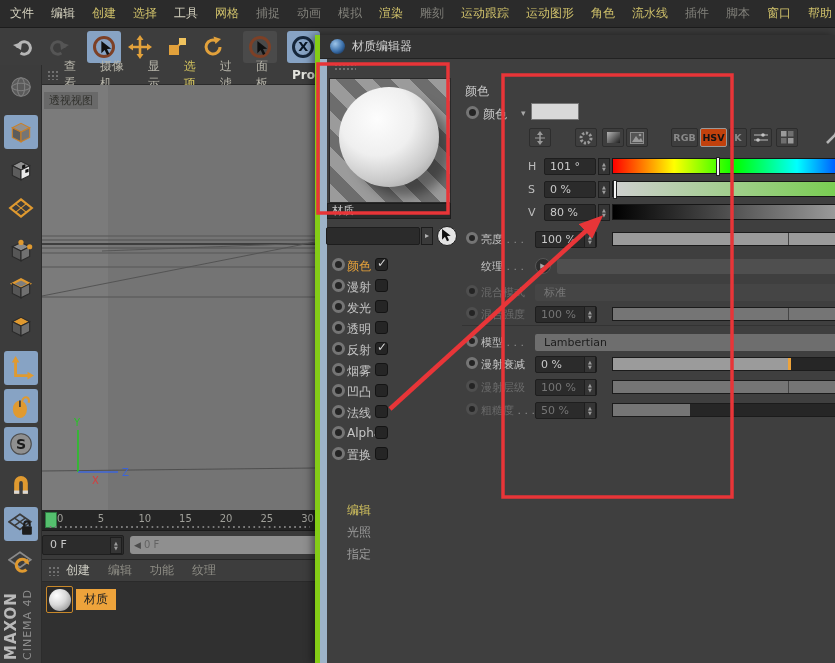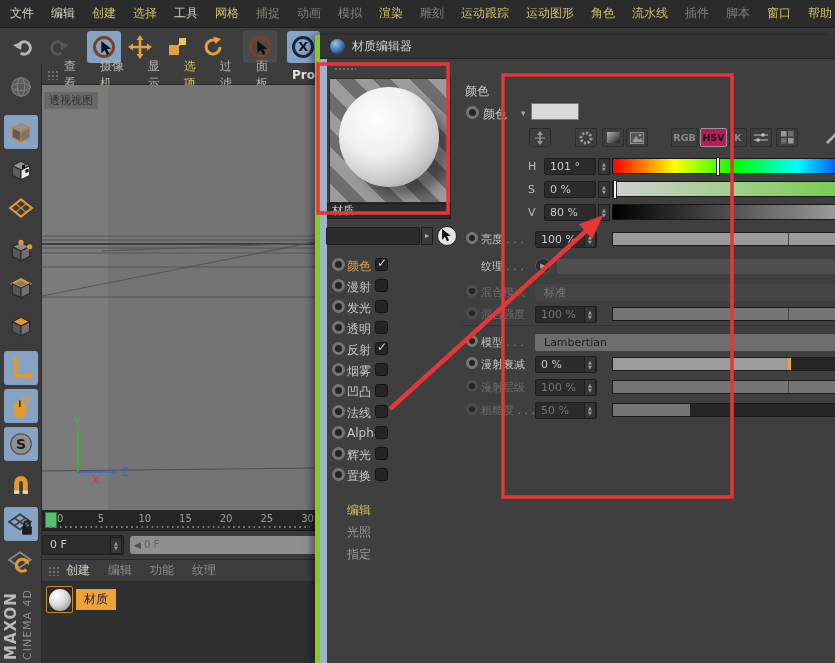--- a/index.html
+++ b/index.html
@@ -109,21 +109,21 @@
 
   
   .sec-title{position:absolute;left:145px;top:48px;font-size:12px;color:#c9c9c9;}
   .crow-label{position:absolute;left:163px;top:71px;font-size:12px;color:#c6c6c6;}
   .crow-radio{left:146px;top:71px;}
   .exp{position:absolute;left:201px;top:73px;font-size:9px;color:#a8a8a8;}
   .swatch{position:absolute;left:211px;top:68px;width:48px;height:17px;border:1px solid #777;}
   .ibtn{position:absolute;top:93px;height:19px;background:#3e3e3e;border:1px solid #2d2d2d;border-radius:2px;
         display:flex;align-items:center;justify-content:center;}
   .tbx{width:27px;font-size:9.5px;font-weight:bold;color:#8a8a8a;}
-  .tbx.active{background:#be185d;color:#141414;border-color:#999;}
+  .tbx.active{background:#c2410c;color:#141414;border-color:#999;}
 
   .hsvrow{position:absolute;left:140px;width:680px;height:18px;}
   .hletter{position:absolute;left:68px;top:2px;font-size:11px;color:#bdbdbd;}
   .vbox{position:absolute;left:84px;top:0;width:52px;height:17px;background:#2b2b2b;border:1px solid #1e1e1e;border-radius:2px;
         color:#c9c9c9;font-size:11px;line-height:15px;padding-left:5px;}
   .spin{position:absolute;left:138px;top:0;width:12px;height:17px;background:#353535;border:1px solid #1e1e1e;
         display:flex;flex-direction:column;align-items:center;justify-content:center;color:#9d9d9d;font-size:5px;line-height:5px;}
   .cbar{position:absolute;left:152px;top:0;width:370px;height:16px;border:1px solid #161616;}
   .cmark{position:absolute;top:-2px;width:4px;height:19px;background:#f4f4f4;border:1px solid #222;}
 
@@ -481,25 +481,20 @@
           <span class="chlabel">法线</span>
           <span class="cbox"></span>
         </div>
         <div class="chrow">
           <span class="radio"></span>
           <span class="chlabel">Alpha</span>
           <span class="cbox"></span>
         </div>
         <div class="chrow">
           <span class="radio"></span>
-          <span class="chlabel">辉光</span>
-          <span class="cbox"></span>
-        </div>
-        <div class="chrow">
-          <span class="radio"></span>
           <span class="chlabel">置换</span>
           <span class="cbox"></span>
         </div>
     </div>
     <div class="ftlist">
       <div class="ftitem active">编辑</div>
         <div class="ftitem">光照</div>
         <div class="ftitem">指定</div>
     </div>
 

